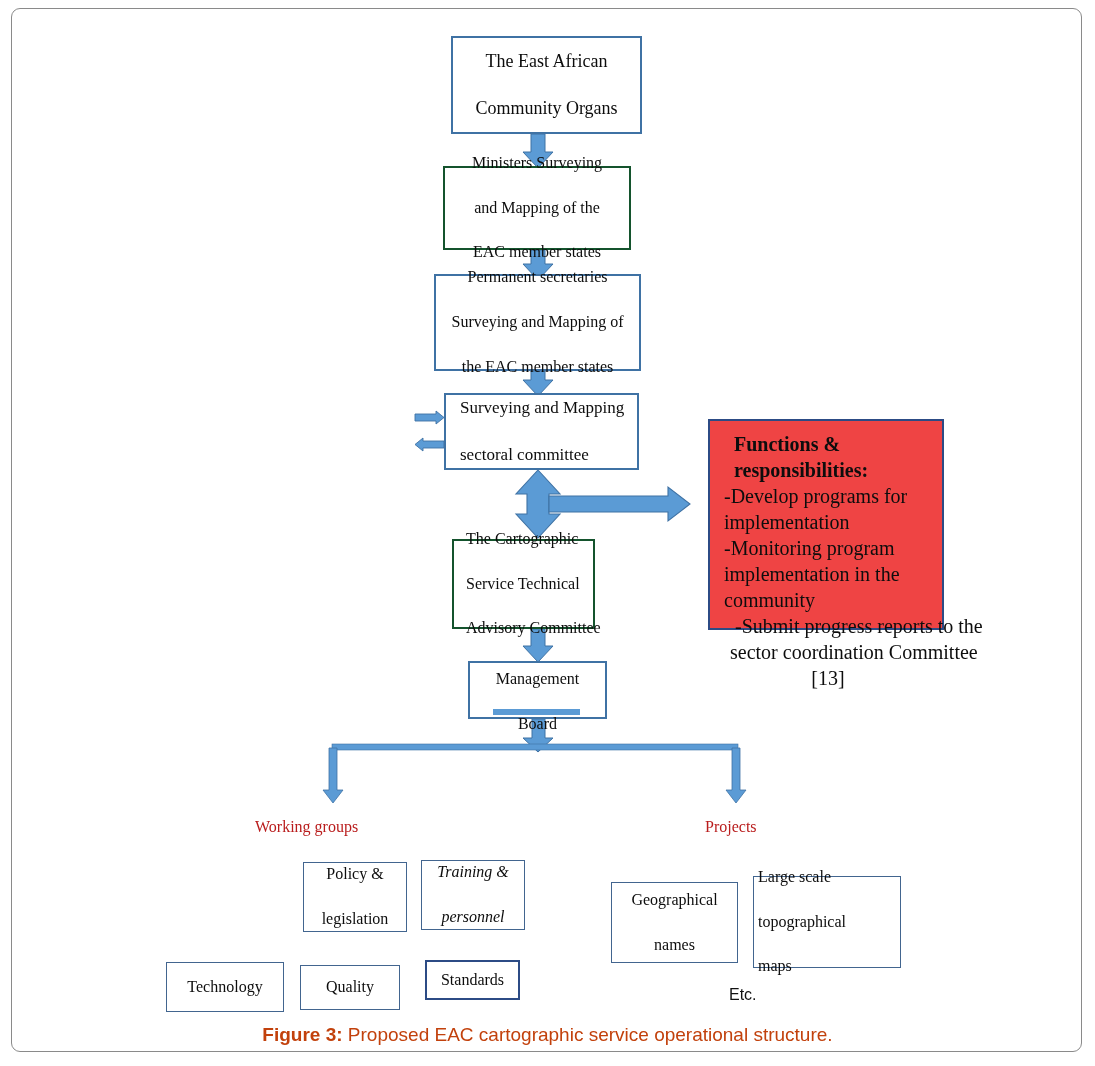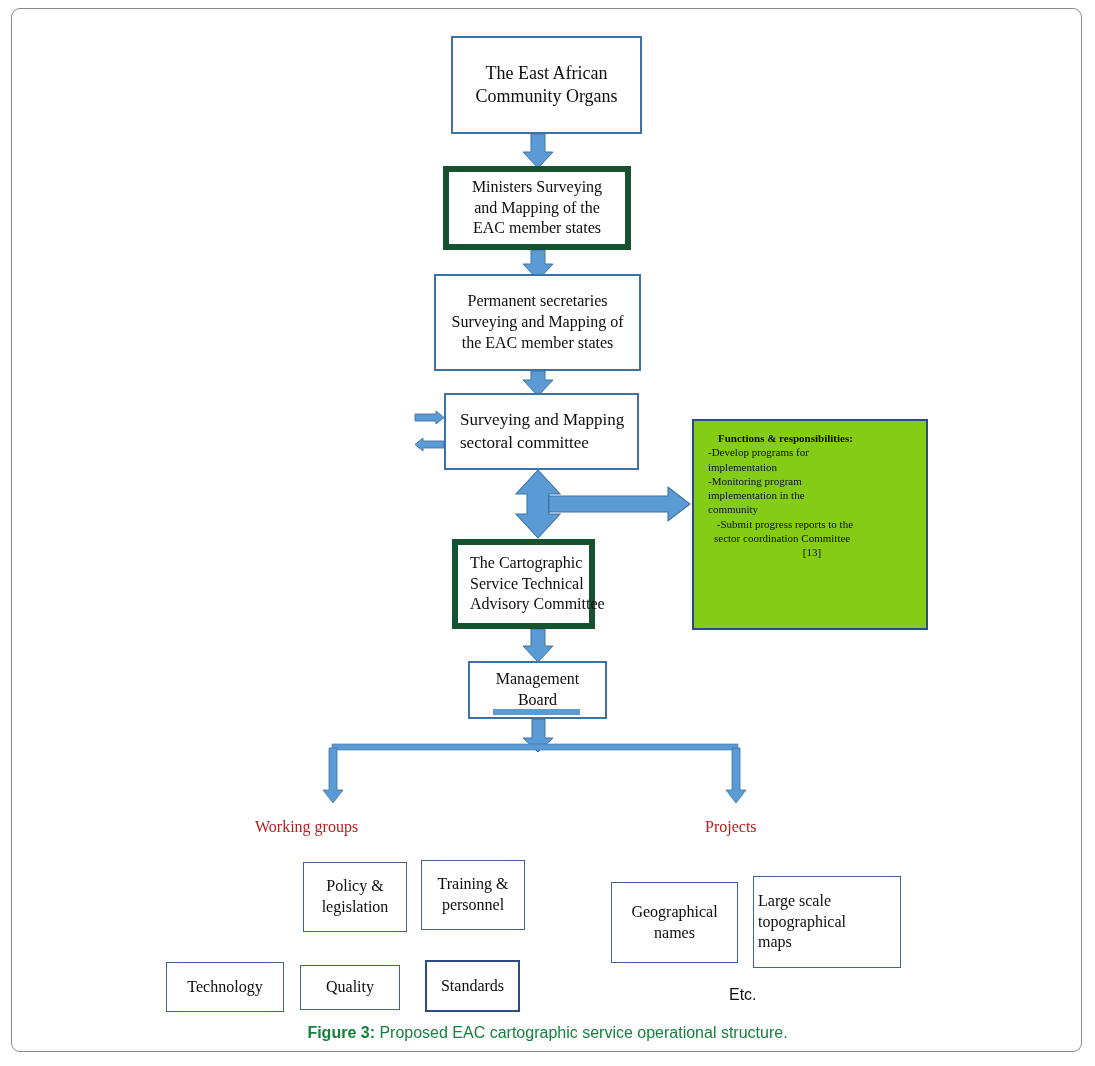--- a/index.html
+++ b/index.html
@@ -32,51 +32,53 @@
     position: absolute;
     box-sizing: border-box;
     background: #ffffff;
     display: flex;
     flex-direction: column;
     justify-content: center;
     align-items: center;
     text-align: center;
     color: #0d0d0d;
     line-height: 1.30;
+    gap: 24px;
   }
   .node .ln { display: block; white-space: pre; }
   
-  .bd-bright { border: 6px solid #14532d; }
+  .bd-bright { border: 2px solid #14532d; }
   .bd-steel  { border: 2px solid #3f72a4; }
   .bd-steel-thin { border: 1.6px solid #42658f; }
   .bd-navy   { border: 2px solid #2c4b85; }
 
   .txt-18 { font-size: 18px; }
   .txt-17 { font-size: 17px; }
   .txt-16 { font-size: 16px; }
 
   
   #wires {
     position: absolute;
     left: 0; top: 0;
     width: 1095px;
     height: 1066px;
     pointer-events: none;
   }
 
   .fn-box {
     position: absolute;
     box-sizing: border-box;
-    background: #84cc16;
+    background: #ef4444;
     border: 2px solid #2c4b85;
     padding: 10px 10px 8px 14px;
-    font-size: 11px;
+    font-size: 20px;
     line-height: 1.30;
     color: #0d0d0d;
     text-align: left;
+    margin-left: 16px;
   }
   .fn-box .hdr { font-weight: bold; display: block; padding-left: 10px; }
   .fn-box .li  { display: block; white-space: pre; }
   .fn-box .li.indent { padding-left: 6px; }
   .fn-box .li.center { text-align: center; padding-left: 0; }
 
   .plain-label {
     position: absolute;
     font-size: 16px;
     color: #b91c1c;
@@ -93,22 +95,22 @@
     position: absolute;
     background: #5b9bd5;
     height: 6px;
   }
   .caption {
     position: absolute;
     left: 0;
     width: 1095px;
     text-align: center;
     font-family: "Liberation Sans", sans-serif;
-    font-size: 16px;
-    color: #15803d;
+    font-size: 19px;
+    color: #c2410c;
   }
   .caption .fig { font-weight: bold; }
 </style>
 </head>
 <body>
 
 <div id="page">
 
   <div class="page-frame"></div>
 
@@ -208,32 +210,32 @@
     <span class="li center">[13]</span>
   </div>
 
   <div class="plain-label" style="left:255px; top:818px;">Working groups</div>
   <div class="plain-label" style="left:705px; top:818px;">Projects</div>
 
   <div class="node bd-steel-thin txt-16" style="left:303px; top:862px; width:104px; height:70px;">
     <span class="ln">Policy &amp;</span>
     <span class="ln">legislation</span>
   </div>
-  <div class="node bd-steel-thin txt-16" style="left:421px; top:860px; width:104px; height:70px;">
+  <div class="node bd-steel-thin txt-16" style="left:421px; top:860px; width:104px; height:70px;font-style:italic;">
     <span class="ln">Training &amp;</span>
     <span class="ln">personnel</span>
   </div>
 
   <div class="node bd-steel-thin txt-16" style="left:166px; top:962px; width:118px; height:50px;">
     <span class="ln">Technology</span>
   </div>
   <div class="node bd-steel-thin txt-16" style="left:300px; top:965px; width:100px; height:45px;">
     <span class="ln">Quality</span>
   </div>
-  <div class="node bd-navy txt-16" style="left:425px; top:960px; width:95px; height:52px;">
+  <div class="node bd-navy txt-16" style="left:425px; top:960px; width:95px; height:40px;">
     <span class="ln">Standards</span>
   </div>
 
   <div class="node bd-steel-thin txt-16" style="left:611px; top:882px; width:127px; height:81px;">
     <span class="ln">Geographical</span>
     <span class="ln">names</span>
   </div>
   <div class="node bd-steel-thin txt-16" style="left:753px; top:876px; width:148px; height:92px; align-items:flex-start; padding-left:4px;">
     <span class="ln">Large scale</span>
     <span class="ln">topographical</span>

